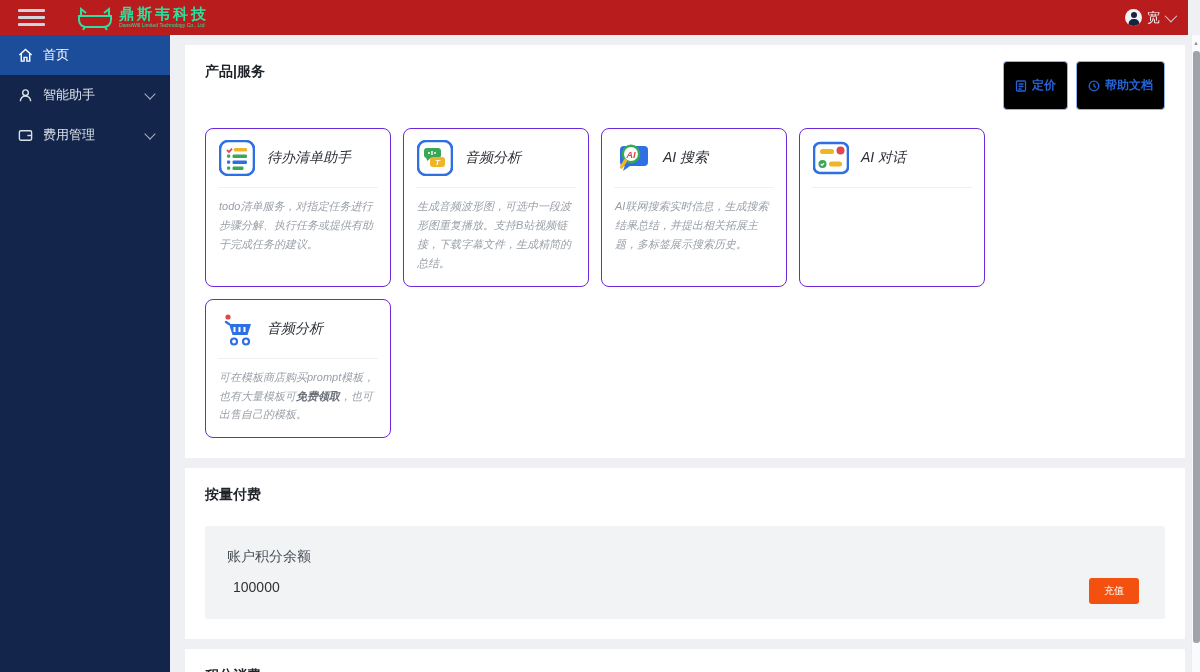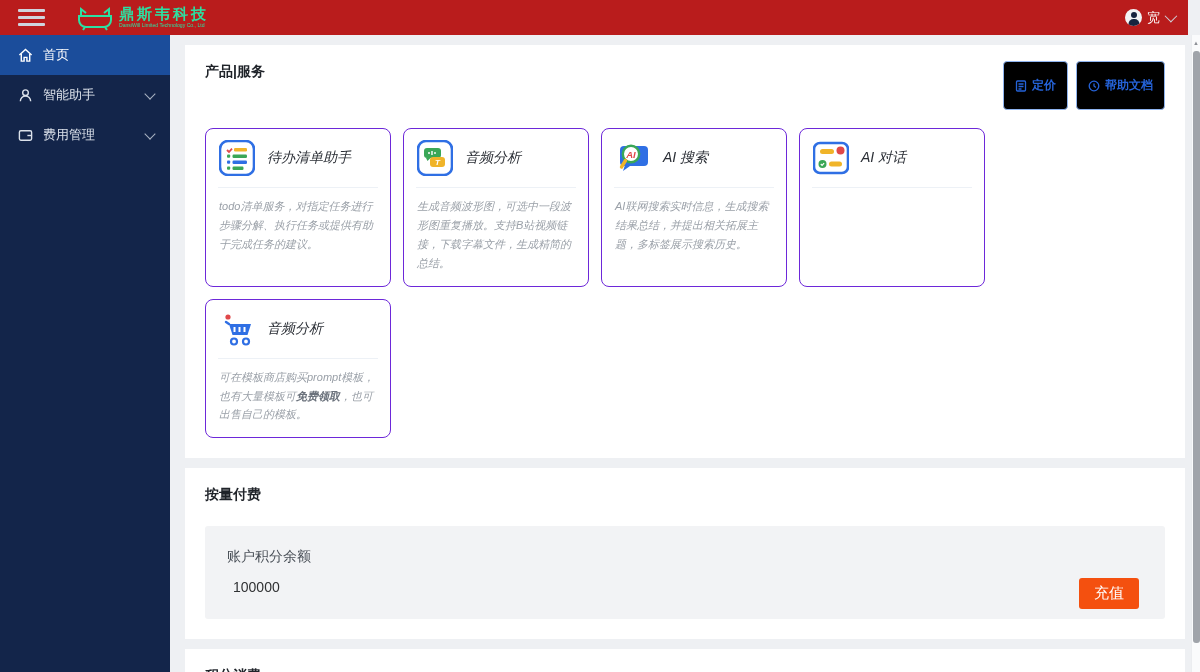--- a/index.html
+++ b/index.html
@@ -48,21 +48,21 @@
   .prod-title{ font-size:14px; color:#2b2f36; font-weight:500; }
   .prod-div{ border-top:1px solid #edf1f6; margin:0 12px; }
   .prod-desc{ padding:9px 13px 13px 13px; font-size:11px; color:#9aa0a8; line-height:1.72; }
   .prod-desc b{ color:#6b727c; }
   
   .bill-row{ display:flex; gap:21px; margin-top:22px; }
   .bill-panel{ flex:1; background:#f2f3f5; border-radius:3px; padding:22px 26px 24px 22px; position:relative; min-height:92px; }
   .bill-label{ font-size:14px; color:#4a5058; }
   .bill-value{ font-size:14px; color:#303133; margin-top:13px; padding-left:6px; }
   .recharge-btn{ position:absolute; right:26px; top:52px; background:#f4500f; color:#fff; border:none;
-    font-size:15px; padding:6px 15px; border-radius:3px; cursor:pointer; }
+    font-size:10px; padding:6px 15px; border-radius:3px; cursor:pointer; }
   
   .cons-panel{ min-height:350px; }
   
   .scrollbar{ position:absolute; top:35px; right:0; bottom:0; width:9px; background:#fafbfc;
     border-left:1px solid #ebedf0; z-index:30; }
   .sb-arrow{ width:100%; text-align:center; font-size:6px; color:#8d9096; padding-top:5px; }
   .sb-thumb{ position:absolute; top:16px; left:1px; width:7px; height:592px; background:#a0a4aa; border-radius:3px; cursor:pointer; }
 </style>
 </head>
 <body>

